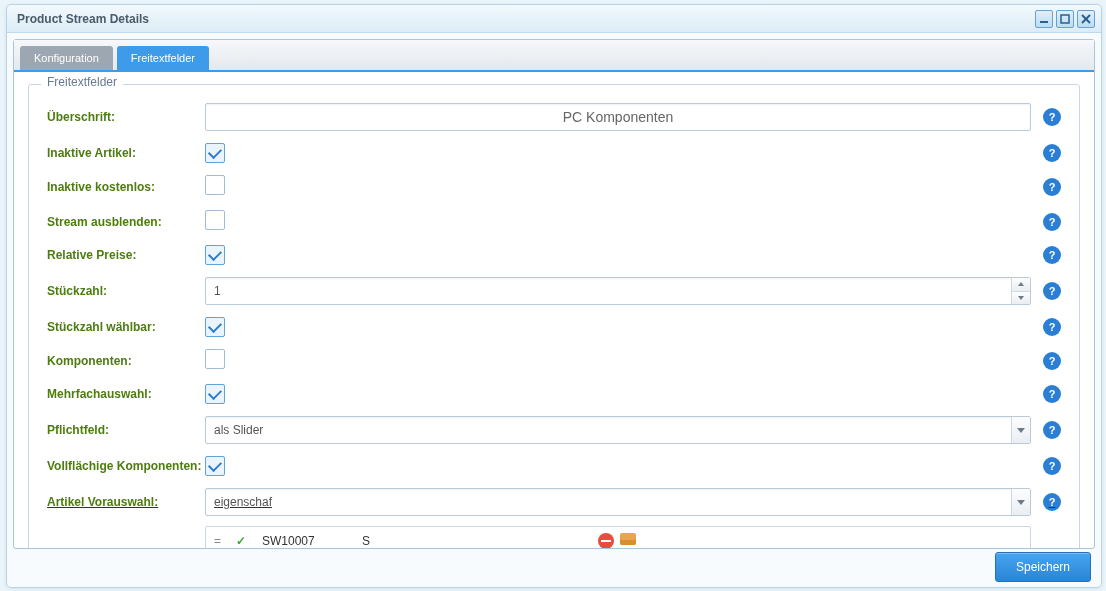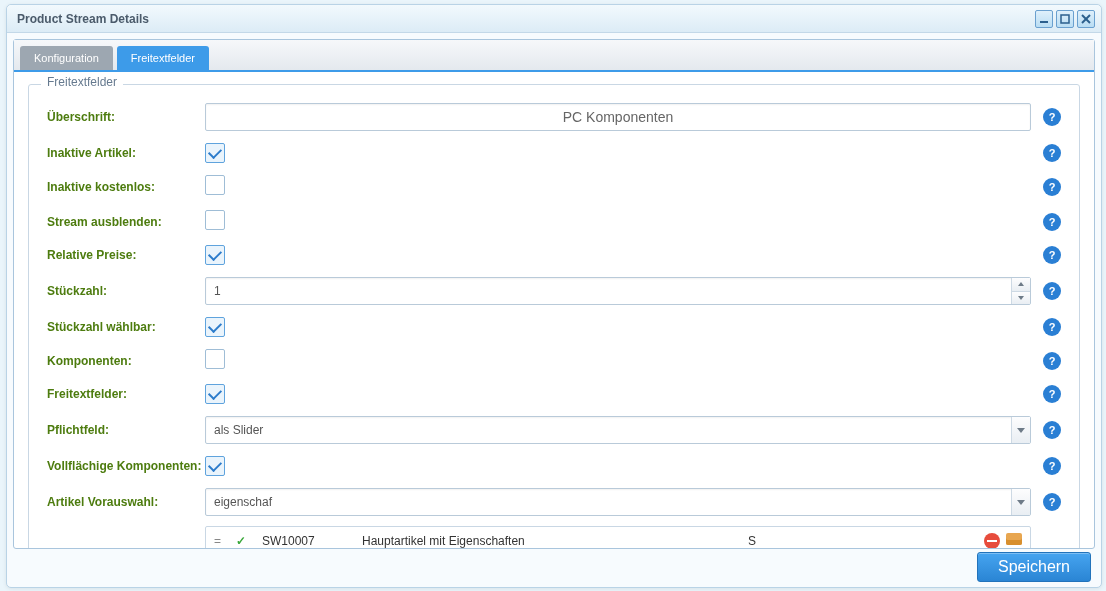--- a/index.html
+++ b/index.html
@@ -256,21 +256,21 @@
     display: flex; justify-content: flex-end; align-items: center;
     padding-right: 4px;
   }
   .save-btn {
     height: 28px; padding: 0 20px;
     border-radius: 3px;
     color: #fff;
     background: linear-gradient(#46a4f0, #2a85d4);
     border: 1px solid #2273bb;
     cursor: pointer;
-    font-size: 16px;
+    font-size: 12px;
     display: flex; align-items: center;
     box-shadow: inset 0 1px 0 rgba(255,255,255,0.3);
   }
 
   .tri-down {
     width: 0; height: 0;
     border-left: 4px solid transparent;
     border-right: 4px solid transparent;
     border-top: 5px solid #6e7b88;
   }
@@ -396,21 +396,21 @@
 
         <div class="row">
           <div class="label">Komponenten:</div>
           <div class="control">
             <div style="flex:1;"><div class="checkbox"></div></div>
             <div class="help">?</div>
           </div>
         </div>
 
         <div class="row">
-          <div class="label">Freitextfelder:</div>
+          <div class="label">Mehrfachauswahl:</div>
           <div class="control">
             <div style="flex:1;"><div class="checkbox checked"></div></div>
             <div class="help">?</div>
           </div>
         </div>
 
         <div class="row">
           <div class="label">Pflichtfeld:</div>
           <div class="control">
             <div class="combo">
@@ -424,21 +424,21 @@
         </div>
 
         <div class="row">
           <div class="label">Vollflächige Komponenten:</div>
           <div class="control">
             <div style="flex:1;"><div class="checkbox checked"></div></div>
             <div class="help">?</div>
           </div>
         </div>
 
-        <div class="row" style="margin-bottom:4px;">
+        <div class="row" style="margin-bottom:4px;text-decoration:underline;">
           <div class="label">Artikel Vorauswahl:</div>
           <div class="control">
             <div class="combo">
               <input type="text" value="eigenschaf" style="">
               <div class="trigger">
                   <span class="tri-down"></span>
                 </div>
             </div>
             <div class="help">?</div>
           </div>
@@ -446,21 +446,20 @@
 
         <div class="row" style="margin-bottom:0;">
           <div class="label"></div>
           <div class="control">
             <div style="flex:1;">
               <div class="grid">
                 <div class="grid-row">
                   <div class="cell-eq">=</div>
                   <div class="cell-check">✓</div>
                   <div class="cell-sku">SW10007</div>
-                  <div class="cell-name">Hauptartikel mit Eigenschaften</div>
                   <div class="cell-s">S</div>
                   <div class="cell-actions">
                     <span class="icon-minus"></span>
                     <span class="icon-folder"></span>
                   </div>
                 </div>
               </div>
             </div>
             <div style="width:30px; flex-shrink:0;"></div>
           </div>

